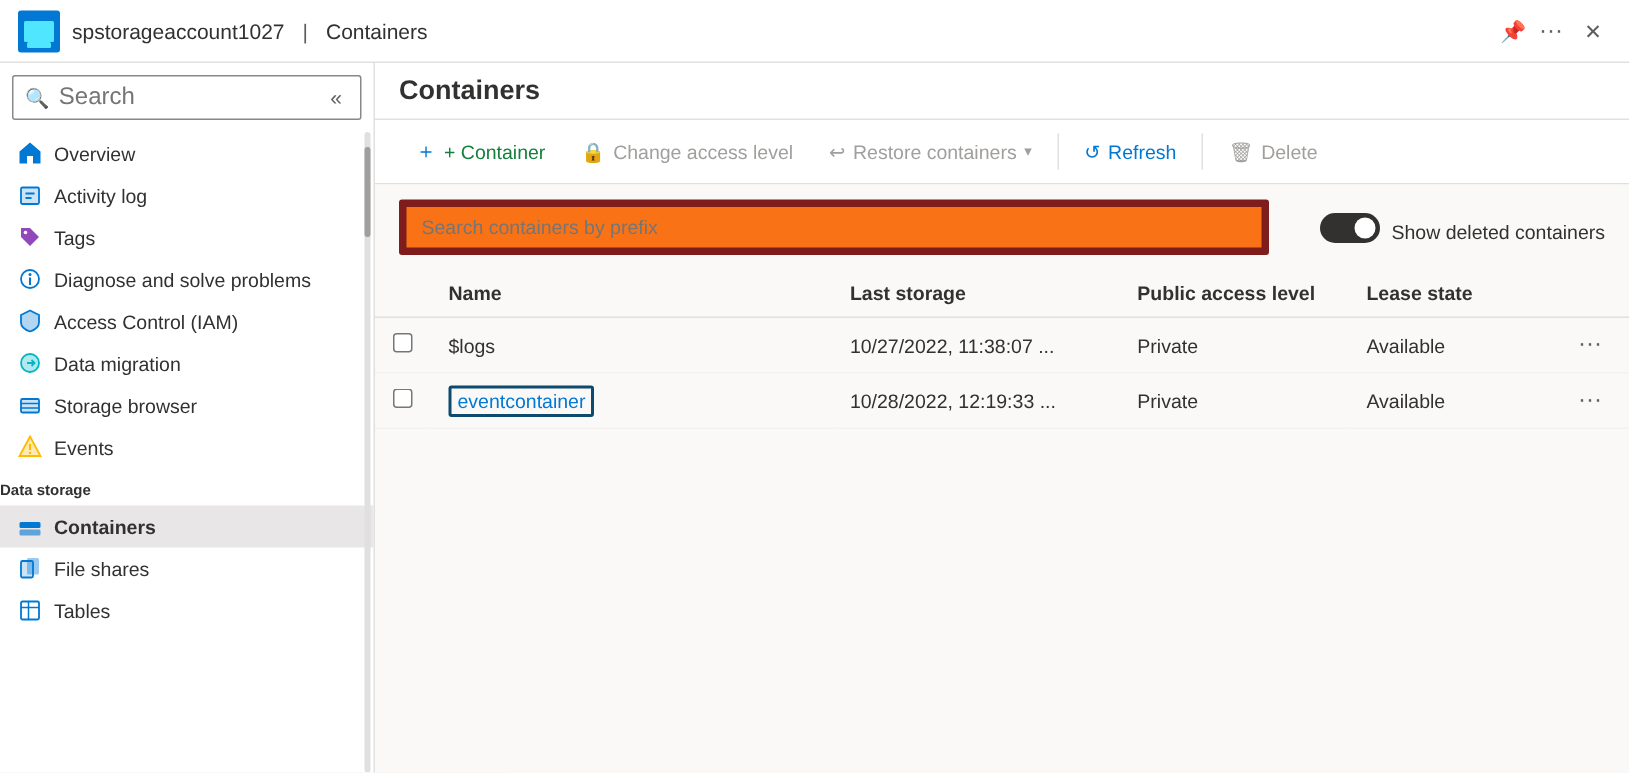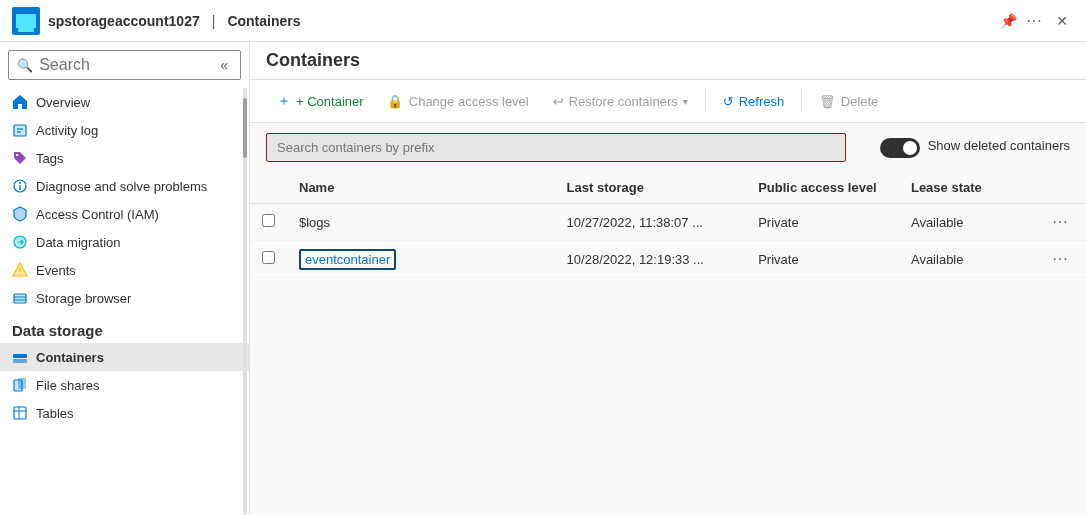--- a/index.html
+++ b/index.html
@@ -6,52 +6,52 @@
     body { width: 1086px; height: 515px; overflow: hidden; background: #f3f2f1; display: flex; flex-direction: column; }
 
     
     .title-bar {
       display: flex; align-items: center; background: #fff; border-bottom: 1px solid #e0e0e0;
       padding: 6px 12px; gap: 8px; min-height: 42px;
     }
     .title-icon { width: 28px; height: 28px; background: #0078d4; border-radius: 2px; display: flex; align-items: center; justify-content: center; }
     .title-icon-inner { width: 20px; height: 14px; background: #50e6ff; border-radius: 1px; position: relative; }
     .title-icon-inner::after { content: ''; position: absolute; bottom: -4px; left: 2px; right: 2px; height: 4px; background: #50e6ff; border-radius: 1px; }
-    .title-text { font-size: 14px; font-weight: 700; color: #323130; }
+    .title-text { font-size: 14px; font-weight: 400; color: #323130; }
     .title-separator { color: #605e5c; font-size: 14px; margin: 0 4px; }
     .title-actions { margin-left: auto; display: flex; gap: 8px; align-items: center; color: #605e5c; cursor: pointer; }
     .close-btn { width: 24px; height: 24px; display: flex; align-items: center; justify-content: center; cursor: pointer; color: #605e5c; font-size: 14px; }
 
     
     .main-layout { display: flex; flex: 1; overflow: hidden; }
 
     
     .sidebar { width: 250px; background: #fff; border-right: 1px solid #e0e0e0; display: flex; flex-direction: column; overflow-y: auto; flex-shrink: 0; }
     .search-box { display: flex; align-items: center; border: 1px solid #8a8886; margin: 8px; padding: 4px 8px; gap: 6px; border-radius: 2px; background: #fff; }
     .search-box input { border: none; outline: none; font-size: 16px; color: #323130; width: 100%; }
     .collapse-btn { margin-left: auto; cursor: pointer; color: #605e5c; font-size: 14px; padding: 2px 4px; }
     .nav-item { display: flex; align-items: center; padding: 6px 12px; gap: 8px; cursor: pointer; color: #323130; }
     .nav-item.active { background: #e8e6e6; font-weight: 600; }
     .nav-icon { width: 16px; height: 16px; display: flex; align-items: center; justify-content: center; flex-shrink: 0; }
-    .section-label { font-size: 15px; font-weight: 700; color: #323130; padding: 10px 12px 4px; text-transform: none; letter-spacing: 0; }
+    .section-label { font-size: 10px; font-weight: 700; color: #323130; padding: 10px 0 4px; text-transform: none; letter-spacing: 0; }
 
     
     .content { flex: 1; display: flex; flex-direction: column; overflow: hidden; background: #faf9f8; }
     .page-header { background: #fff; border-bottom: 1px solid #e0e0e0; padding: 8px 16px; display: flex; align-items: center; gap: 4px; }
     .page-title { font-size: 18px; font-weight: 600; color: #323130; margin-right: 8px; }
     .toolbar { display: flex; align-items: center; gap: 2px; padding: 6px 16px; border-bottom: 1px solid #e0e0e0; background: #fff; flex-wrap: wrap; }
     .toolbar-btn { display: flex; align-items: center; gap: 5px; padding: 5px 10px; cursor: pointer; color: #323130; border-radius: 2px; border: 1px solid transparent; white-space: nowrap; }
     .toolbar-btn.disabled { color: #a19f9d; cursor: default; }
     .toolbar-separator { width: 1px; height: 24px; background: #e0e0e0; margin: 0 4px; }
 
     
     .table-area { flex: 1; overflow-y: auto; padding: 0; background: #faf9f8; }
     .search-bar-row { padding: 10px 16px; display: flex; align-items: center; gap: 12px; }
-    .prefix-search { flex: 1; max-width: 580px; border: 1px solid #7f1d1d; padding: 6px 10px; border-radius: 2px; font-size: 13px; color: #323130; outline: none; background: #e5e5e5; }
-    .toggle-row { display: flex; align-items: flex-start; gap: 8px; margin-left: auto; }
+    .prefix-search { flex: 1; max-width: 580px; border: 5px solid #7f1d1d; padding: 6px 10px; border-radius: 2px; font-size: 13px; color: #323130; outline: none; background: #f97316; }
+    .toggle-row { display: flex; align-items: flex-end; gap: 8px; margin-left: auto; }
     .toggle { width: 40px; height: 20px; background: #323130; border-radius: 10px; position: relative; cursor: pointer; }
     .toggle-thumb { width: 14px; height: 14px; background: #fff; border-radius: 50%; position: absolute; top: 3px; right: 3px; }
     .toggle-label { font-size: 13px; color: #323130; }
 
     
     .data-table { width: 100%; border-collapse: collapse; }
     .data-table th { text-align: left; padding: 8px 12px; font-weight: 600; color: #323130; border-bottom: 1px solid #e0e0e0; background: #faf9f8; font-size: 13px; }
     .data-table td { padding: 7px 12px; border-bottom: 1px solid #f3f2f1; color: #323130; vertical-align: middle; }
     .checkbox-cell { width: 32px; }
     .row-checkbox { cursor: pointer; }
@@ -154,38 +154,38 @@
               <circle cx="8" cy="8" r="6" fill="#00b7c3" opacity="0.3"></circle>
               <circle cx="8" cy="8" r="6" stroke="#00b7c3" stroke-width="1.2" fill="none"></circle>
               <path d="M6 8h4M9 6l2 2-2 2" stroke="#00b7c3" stroke-width="1.2" fill="none"></path>
             </svg>
         </div>
         <span>Data migration</span>
       </div>
       <div class="nav-item">
         <div class="nav-icon">
           <svg width="16" height="16" viewBox="0 0 16 16">
+              <rect x="2" y="4" width="12" height="9" rx="1" fill="#0078d4" opacity="0.2"></rect>
+              <rect x="2" y="4" width="12" height="9" rx="1" stroke="#0078d4" stroke-width="1.2" fill="none"></rect>
+              <line x1="2" y1="7" x2="14" y2="7" stroke="#0078d4" stroke-width="1"></line>
+              <line x1="2" y1="10" x2="14" y2="10" stroke="#0078d4" stroke-width="1"></line>
+            </svg>
+        </div>
+        <span>Storage browser</span>
+      </div>
+      <div class="nav-item">
+        <div class="nav-icon">
+          <svg width="16" height="16" viewBox="0 0 16 16">
               <polygon points="8,1 15,14 1,14" fill="#ffb900" opacity="0.3"></polygon>
               <polygon points="8,1 15,14 1,14" stroke="#ffb900" stroke-width="1.2" fill="none"></polygon>
               <line x1="8" y1="6" x2="8" y2="10" stroke="#ffb900" stroke-width="1.4"></line>
               <circle cx="8" cy="12" r="0.8" fill="#ffb900"></circle>
             </svg>
         </div>
         <span>Events</span>
-      </div>
-      <div class="nav-item">
-        <div class="nav-icon">
-          <svg width="16" height="16" viewBox="0 0 16 16">
-              <rect x="2" y="4" width="12" height="9" rx="1" fill="#0078d4" opacity="0.2"></rect>
-              <rect x="2" y="4" width="12" height="9" rx="1" stroke="#0078d4" stroke-width="1.2" fill="none"></rect>
-              <line x1="2" y1="7" x2="14" y2="7" stroke="#0078d4" stroke-width="1"></line>
-              <line x1="2" y1="10" x2="14" y2="10" stroke="#0078d4" stroke-width="1"></line>
-            </svg>
-        </div>
-        <span>Storage browser</span>
       </div>
 
       <div class="section-label">Data storage</div>
 
       <div class="nav-item active">
         <div class="nav-icon">
           <svg width="16" height="16" viewBox="0 0 16 16">
               <rect x="1" y="5" width="14" height="4" rx="1" fill="#0078d4"></rect>
               <rect x="1" y="10" width="14" height="4" rx="1" fill="#0078d4" opacity="0.6"></rect>
             </svg>

